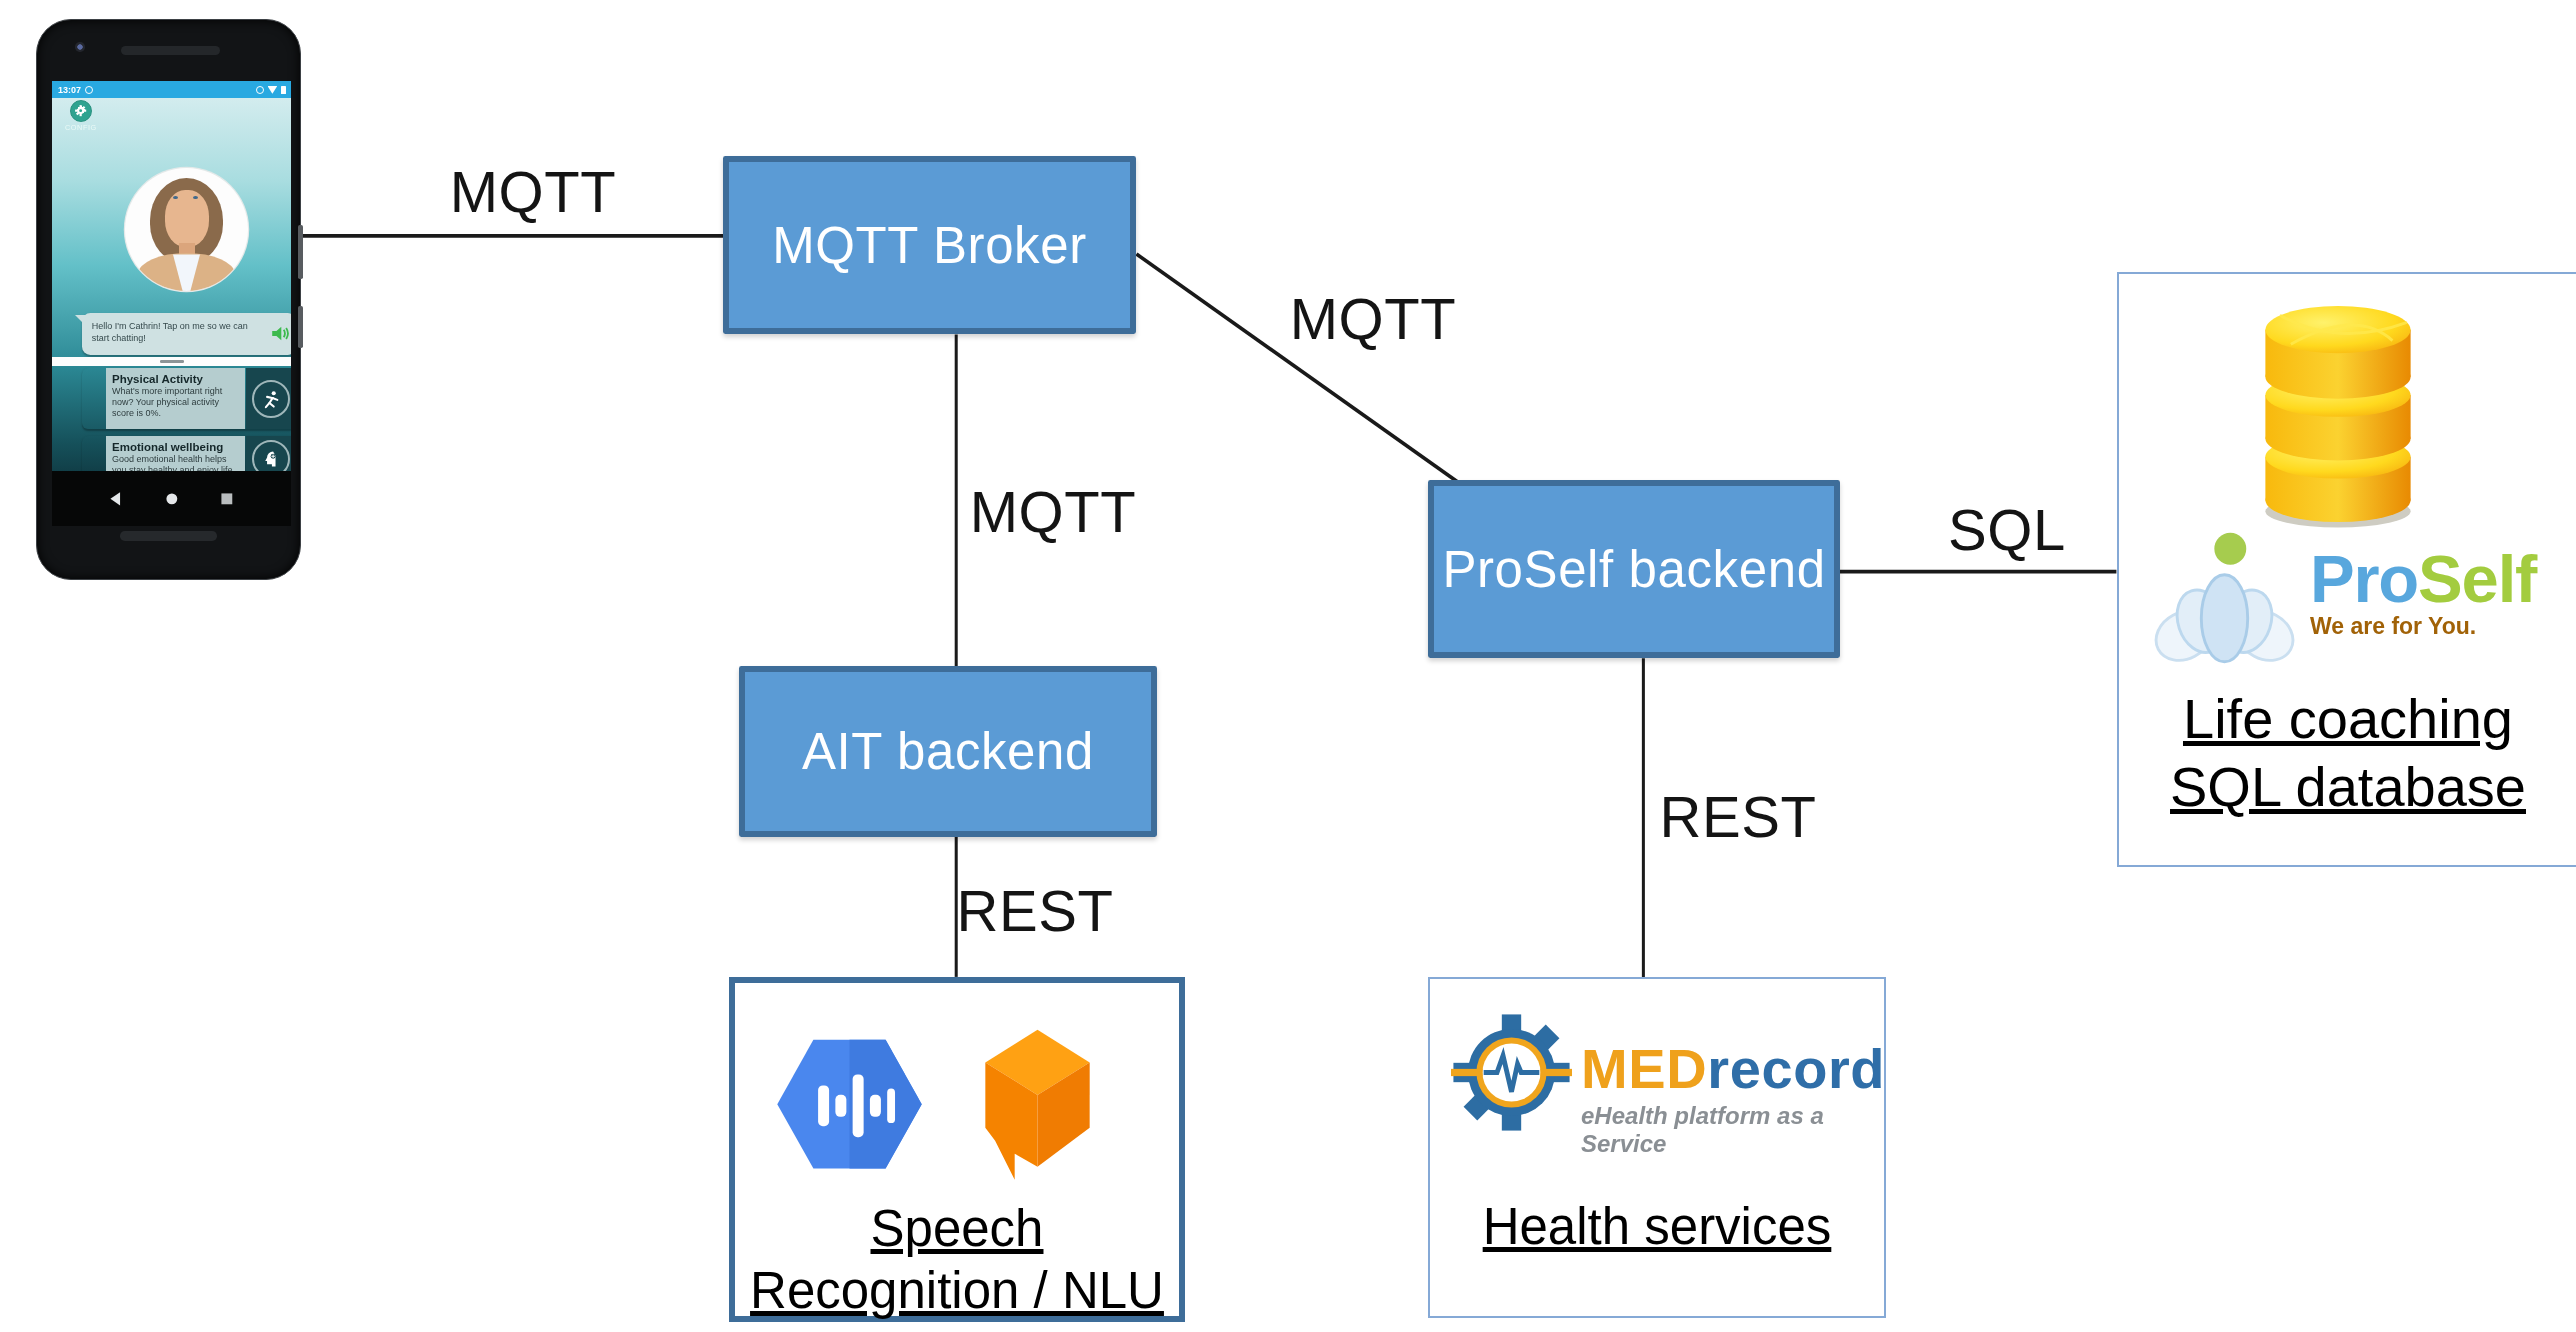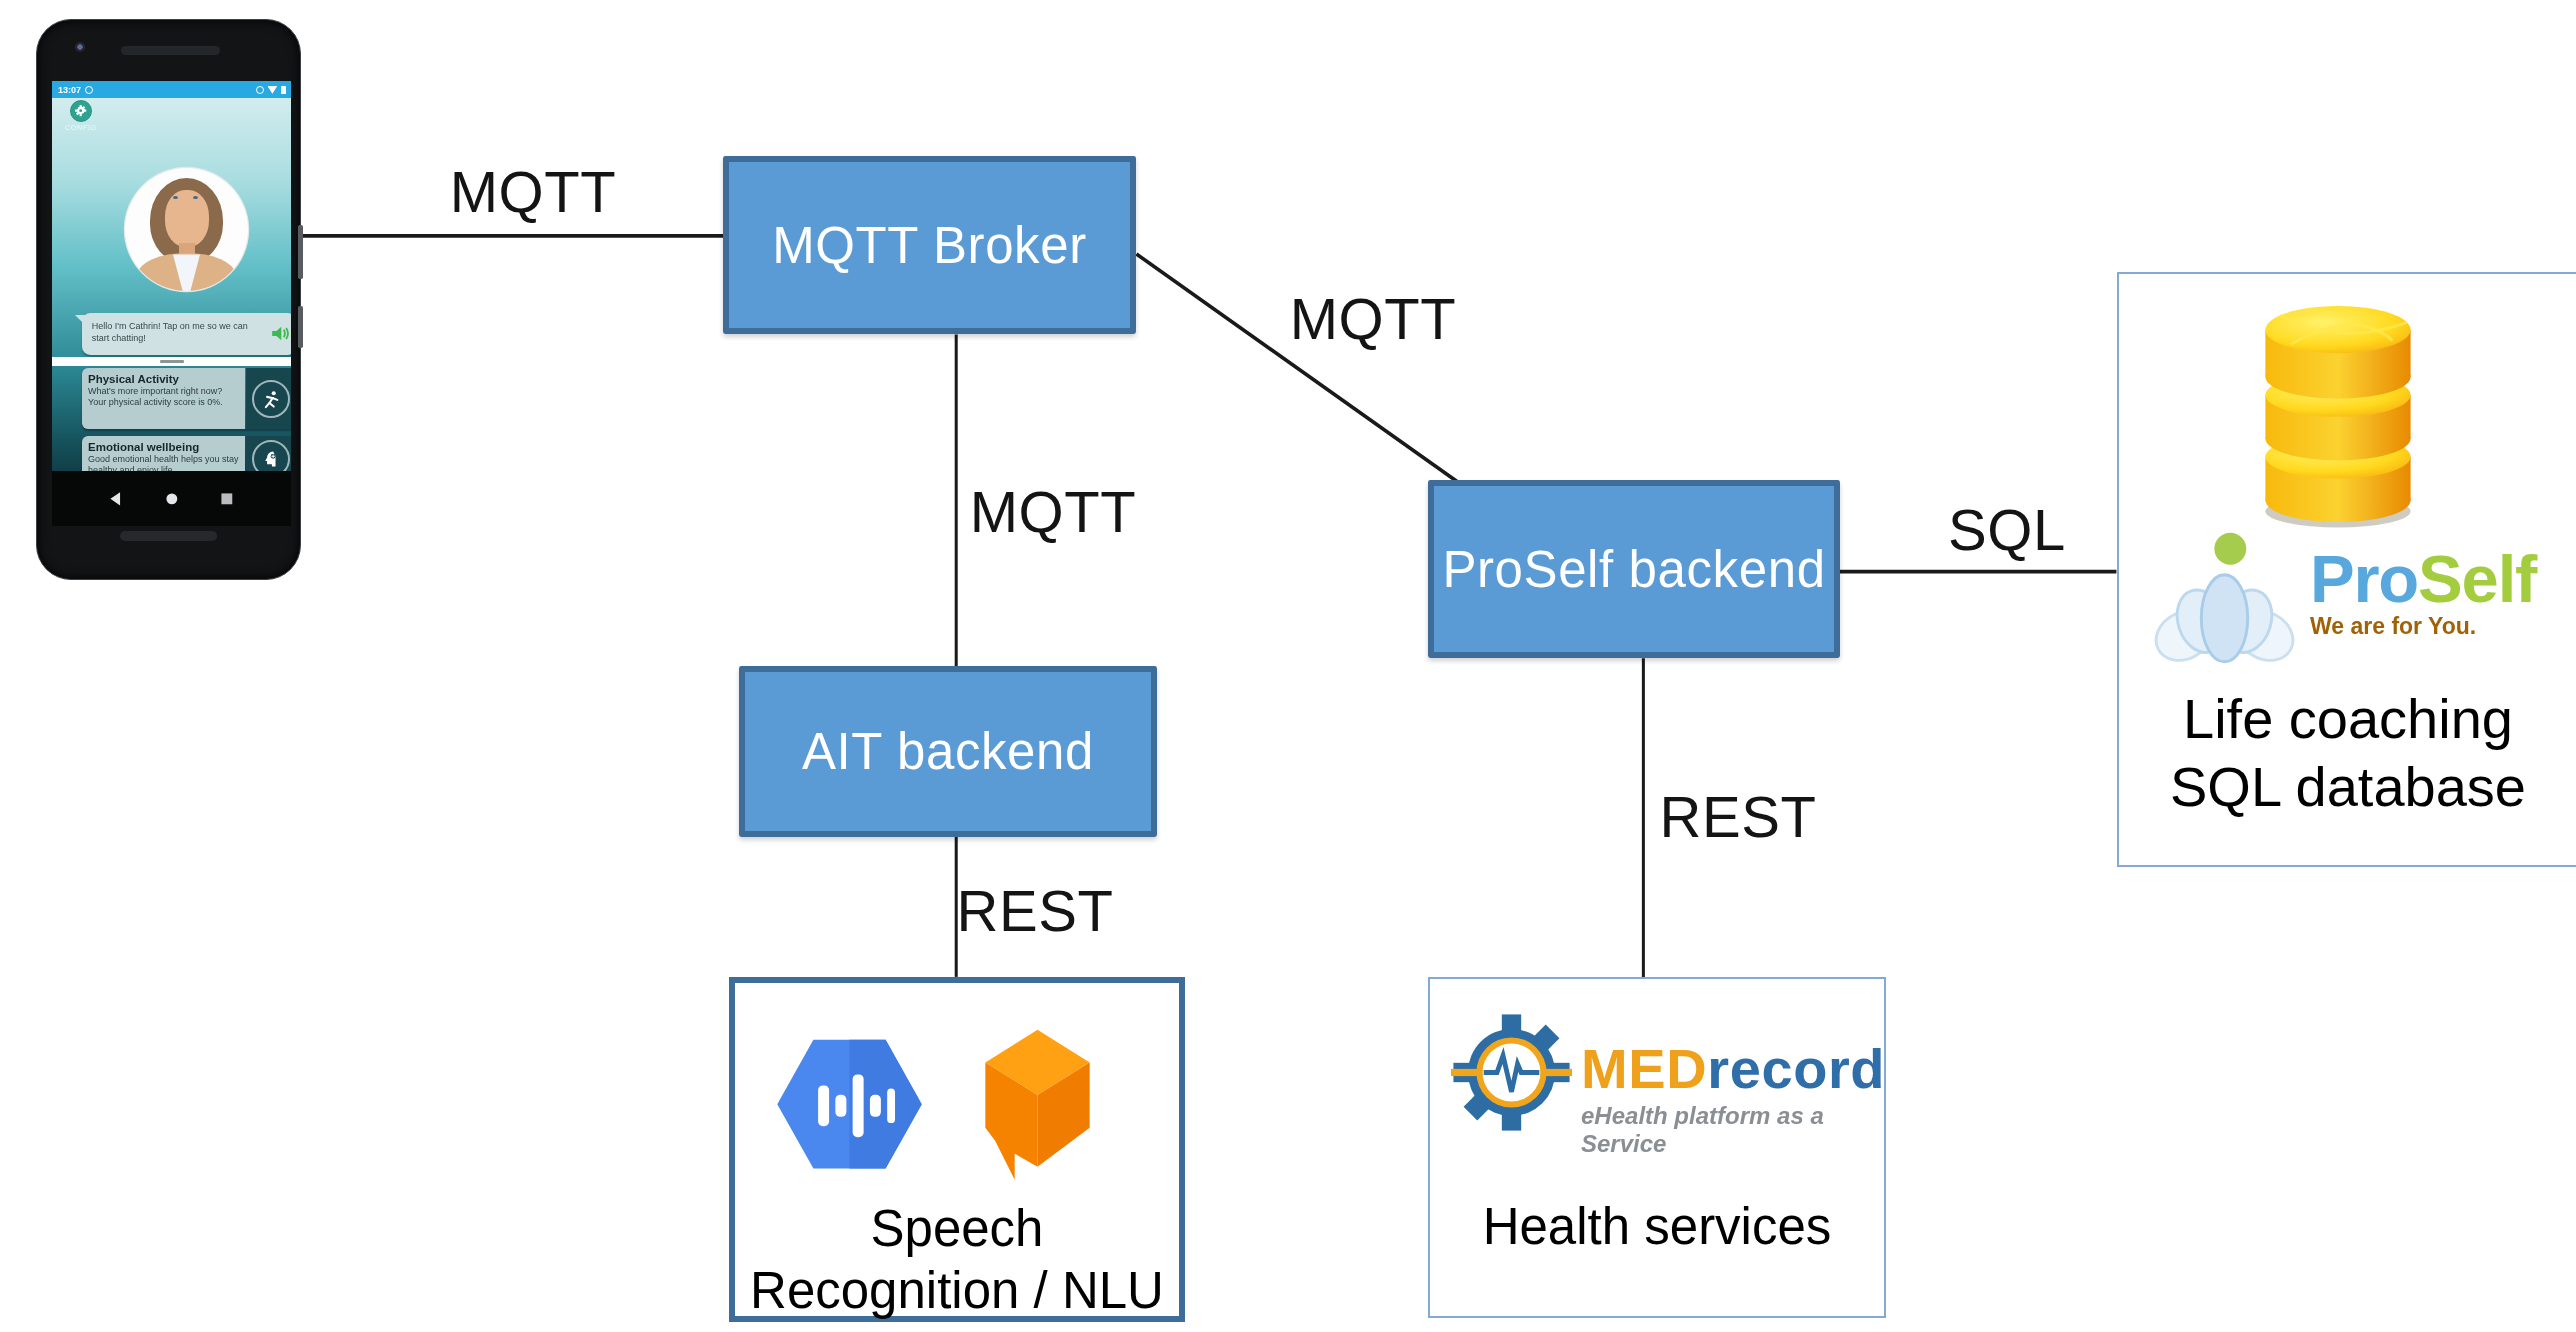--- a/index.html
+++ b/index.html
@@ -12,21 +12,21 @@
   .edge-label{position:absolute;font-size:58px;color:#141414;line-height:1;width:278px;
               text-align:center;letter-spacing:0.6px;}
   
   .bluebox{position:absolute;background:#5b9bd5;border:6px solid #3e6d99;border-radius:2.4px;
            display:flex;align-items:center;justify-content:center;box-shadow:0 3px 4.8px rgba(0,0,0,.18);}
   .bluebox .lbl{color:#ffffff;font-size:51px;letter-spacing:0.6px;}
   
   .whitebox{position:absolute;background:#ffffff;padding-left:20px;}
   .wb-thick{border:6px solid #3e6d99;}
   .wb-thin{border:2.4px solid #85a9d6;}
-  .caption{color:#000;font-size:51px;line-height:1.22;text-align:center;}
+  .caption{color:#000;font-size:51px;line-height:1.22;text-align:center;text-decoration:underline;}
   
   #phone{position:absolute;left:36px;top:19.4px;width:263px;height:559px;background:#121416;
          border:1.8px solid #3d4145;border-radius:35px;box-shadow:inset 0 0 11px #000;}
   #screen{position:absolute;left:15px;top:61px;width:239px;height:445px;background:#000;overflow:hidden;}
   #statusbar{position:absolute;left:0;top:0;width:100%;height:17px;background:#29a9e1;color:#fff;
              display:flex;align-items:center;font-size:9px;font-weight:bold;}
   #appbody{position:absolute;left:0;top:17px;width:100%;height:373px;
            background:linear-gradient(180deg,#d3ecee 0%,#a9dde0 22%,#63c0c8 45%,#2b8894 72%,#16525c 92%,#113f48 100%);}
   #navbar{position:absolute;left:0;top:390px;width:100%;height:55px;background:#060707;
           display:flex;align-items:center;justify-content:space-around;padding:0 36px;box-sizing:border-box;}
@@ -47,21 +47,21 @@
          clip-path:polygon(0 0,100% 0,62% 100%,38% 100%);}
   #bubble{position:absolute;left:30px;top:215px;width:214px;height:42px;background:#cfe1e2;border-radius:8.5px;
           box-shadow:0 1.2px 1.8px rgba(0,0,0,.25);}
   #bubble:before{content:"";position:absolute;left:-7.3px;top:1.2px;border:7.3px solid transparent;
                  border-right-color:#cfe1e2;border-top-color:#cfe1e2;}
   #bubble-text{position:absolute;left:9.7px;top:6.7px;width:174px;font-size:9px;line-height:1.35;color:#35494c;}
   #divider{position:absolute;left:0;top:259px;width:100%;height:8.5px;background:#fdfdfd;}
   #divider-dash{position:absolute;left:108px;top:3px;width:24px;height:2.4px;background:#8d9597;border-radius:1.2px;}
   .card{position:absolute;left:30px;width:214px;border-radius:6px;overflow:hidden;display:flex;
         box-shadow:0 1.2px 1.8px rgba(0,0,0,.3);}
-  .card-text{flex:1;background:#b5cdcf;padding:4.2px 4.8px 3.6px 6px;}
+  .card-text{flex:1;background:#b5cdcf;padding:4.2px 4.8px 3.6px 6px;margin-left:24px;}
   .card-title{font-size:11.5px;font-weight:bold;color:#15272a;line-height:1.1;}
   .card-body{font-size:9px;color:#2e3d3f;line-height:1.18;margin-top:1.2px;}
   .card-icon{width:50px;background:#17464e;display:flex;align-items:center;justify-content:center;margin-left:1.2px;}
   .icon-ring{width:34px;height:34px;border-radius:50%;border:2.4px solid #9fb7ba;display:flex;align-items:center;justify-content:center;}
   #slot-bottom{position:absolute;left:83px;top:511px;width:97px;height:9.7px;border-radius:4.8px;background:#26292c;}
   #camera-dot{position:absolute;left:38px;top:22px;width:9.7px;height:9.7px;border-radius:50%;
               background:radial-gradient(circle,#5a6aa0 0 2.4px,#23262d 3px);}
   #slot-top{position:absolute;left:84px;top:25.4px;width:99px;height:9.7px;border-radius:4.8px;background:#24272a;}
   .sidebtn{position:absolute;left:261px;width:5.4px;background:#585c60;border-radius:1.8px;}
   #coach-caption{position:absolute;left:11px;top:623px;width:387px;text-align:center;

